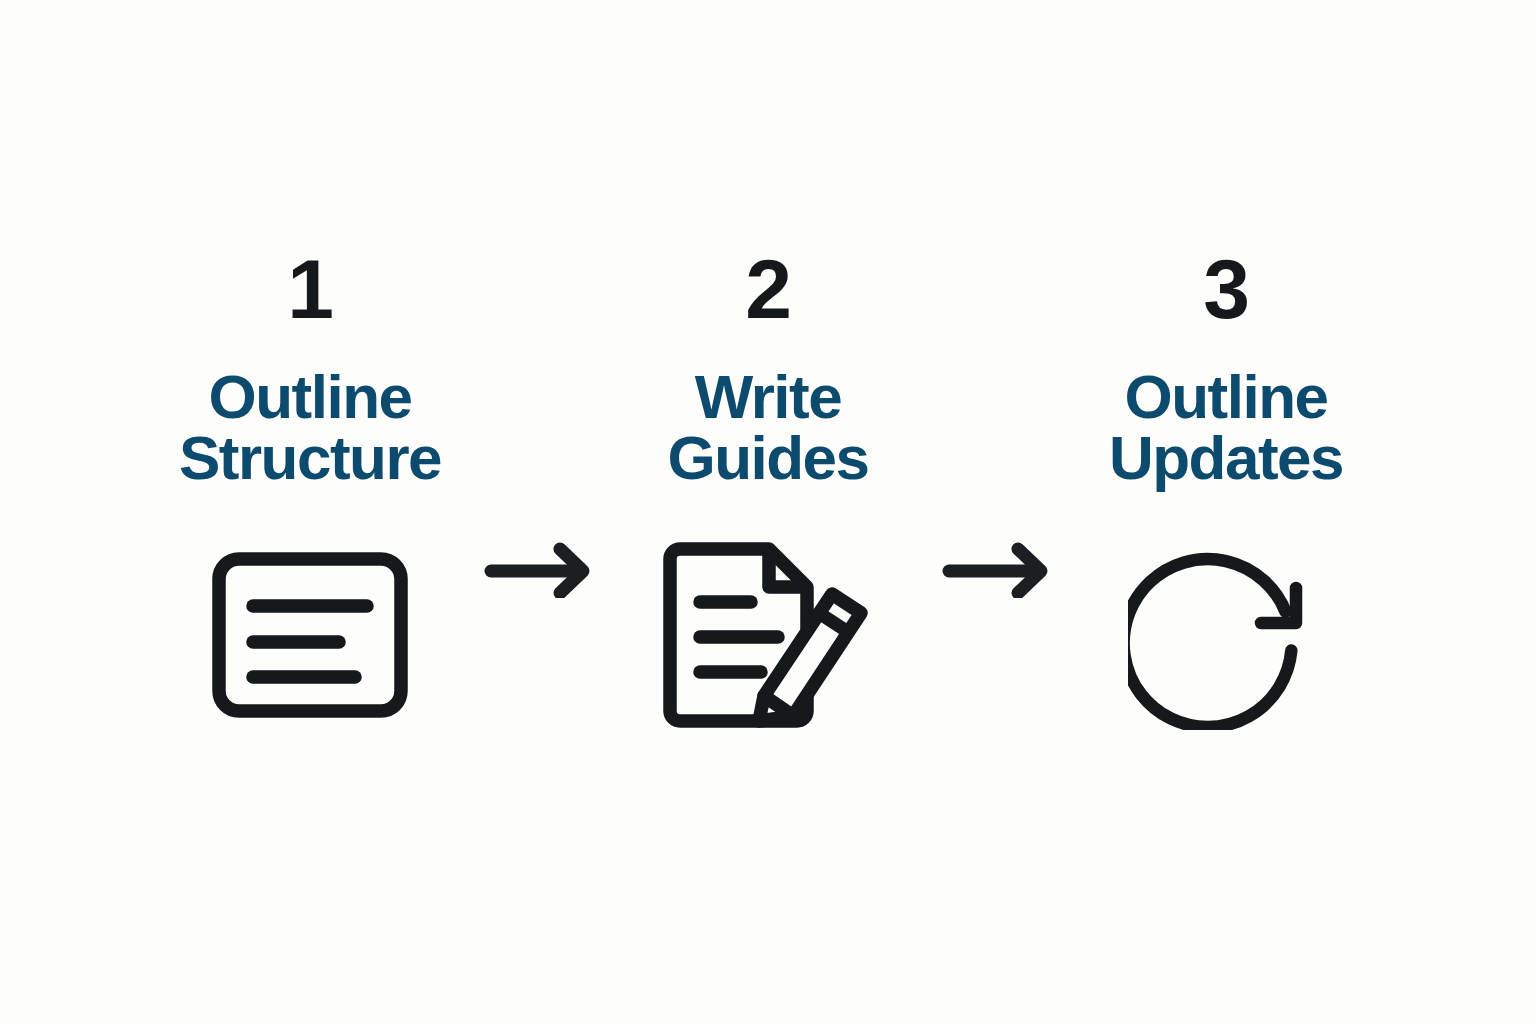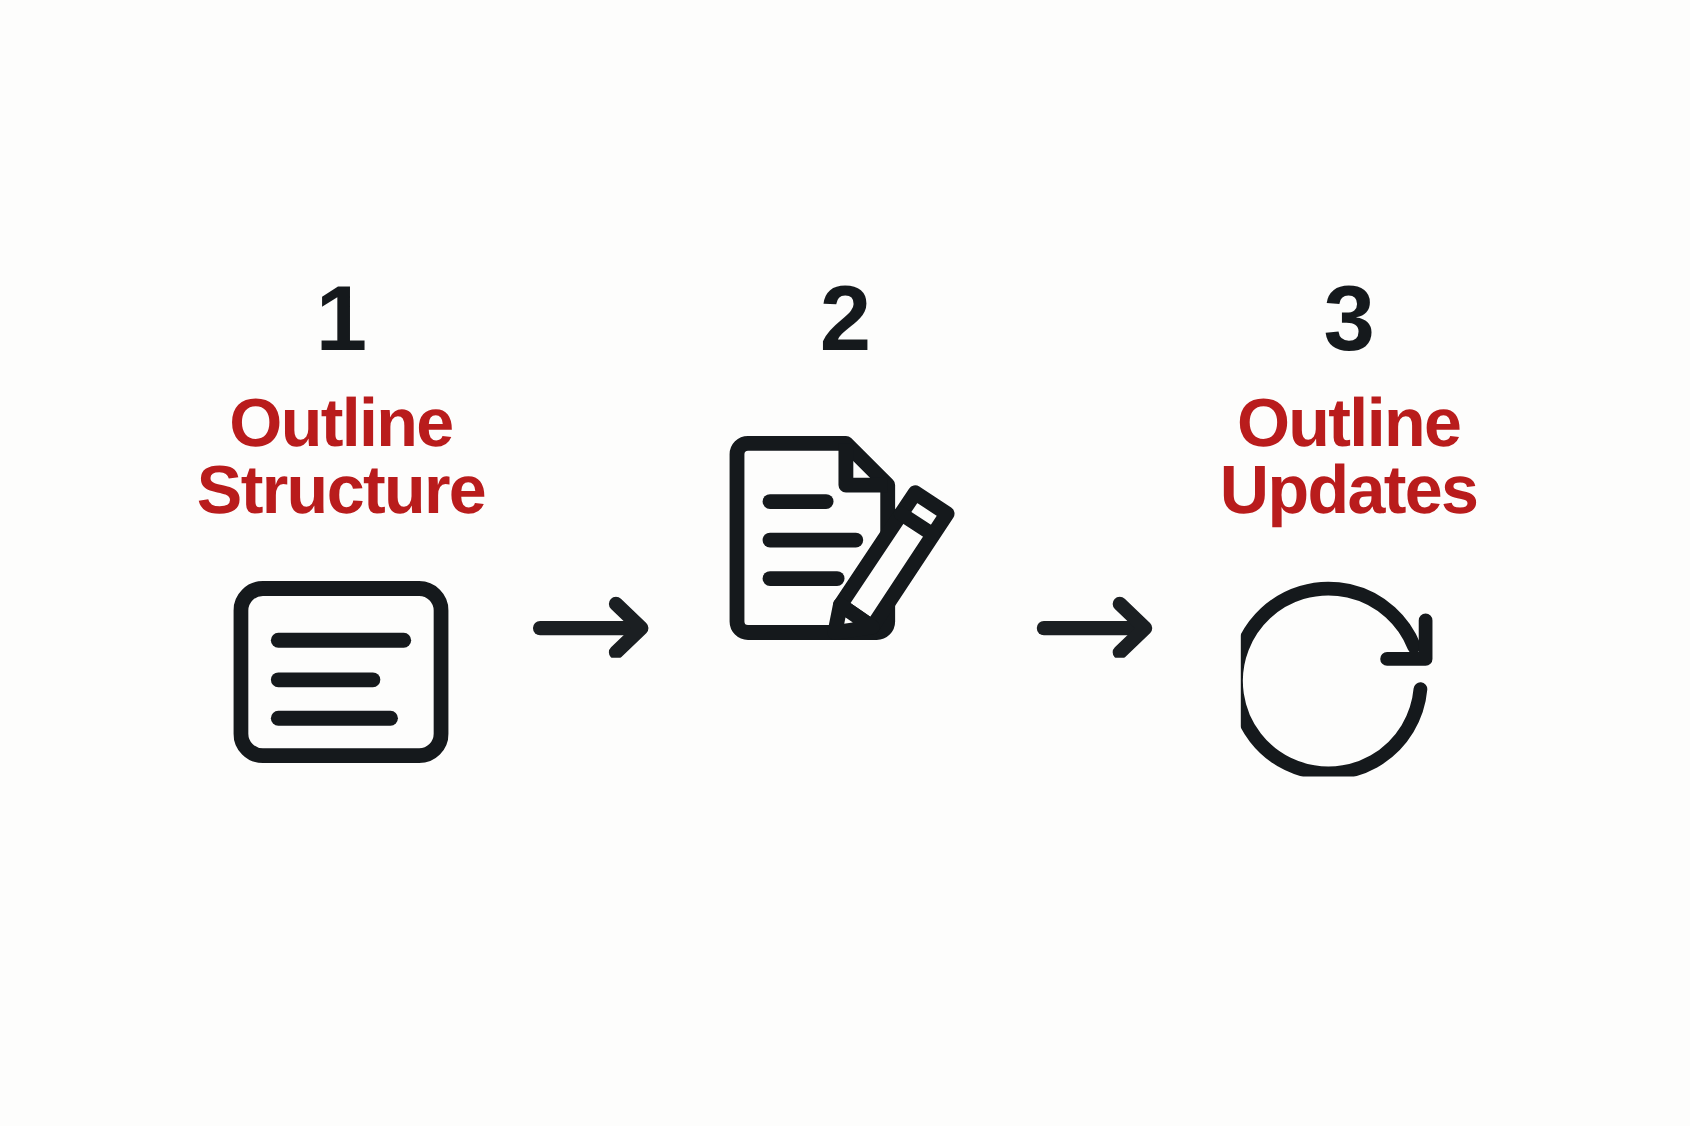--- a/index.html
+++ b/index.html
@@ -42,24 +42,24 @@
     margin: 0 0 22px 0;
     height: 86px;
     display: flex;
     align-items: center;
     justify-content: center;
   }
   .step-title {
     font-size: 62px;
     font-weight: 700;
     line-height: 0.99;
-    color: #b91c1c;
+    color: #0c4a6e;
     text-align: center;
     letter-spacing: -1.5px;
-    margin: 0;
+    margin: 12px;
     white-space: pre-line;
   }
   .step-icon {
     margin-top: 42px;
     height: 185px;
     display: flex;
     align-items: center;
     justify-content: center;
   }
   .connector {
@@ -97,20 +97,22 @@
       <div>
         <svg width="110" height="56" viewBox="0 0 110 56" fill="none" xmlns="http://www.w3.org/2000/svg">
           <line x1="7" y1="29" x2="92" y2="29" stroke="#1b1f22" stroke-width="13" stroke-linecap="round"></line>
           <polyline points="76,7 99,29 76,51" stroke="#1b1f22" stroke-width="13" stroke-linecap="round" stroke-linejoin="round" fill="none"></polyline>
         </svg>
       </div>
     </div>
 
     <div class="step">
       <div class="step-number">2</div>
+      <div class="step-title">Write
+Guides</div>
       <div class="step-icon">
         <svg width="215" height="190" viewBox="0 0 215 190" fill="none" xmlns="http://www.w3.org/2000/svg">
 
           <path d="M9 19 A10 10 0 0 1 19 9 L108 9 L146 47 L146 171 A10 10 0 0 1 136 181 L19 181 A10 10 0 0 1 9 171 Z" stroke="#15191c" stroke-width="13.5" fill="#fdfdfc" stroke-linejoin="round"></path>
 
           <path d="M108 9 L108 47 L146 47" stroke="#15191c" stroke-width="13.5" fill="none" stroke-linejoin="round"></path>
 
           <line x1="39" y1="62" x2="90" y2="62" stroke="#15191c" stroke-width="13.5" stroke-linecap="round"></line>
           <line x1="39" y1="97" x2="117" y2="97" stroke="#15191c" stroke-width="13.5" stroke-linecap="round"></line>
           <line x1="39" y1="132" x2="100" y2="132" stroke="#15191c" stroke-width="13.5" stroke-linecap="round"></line>

